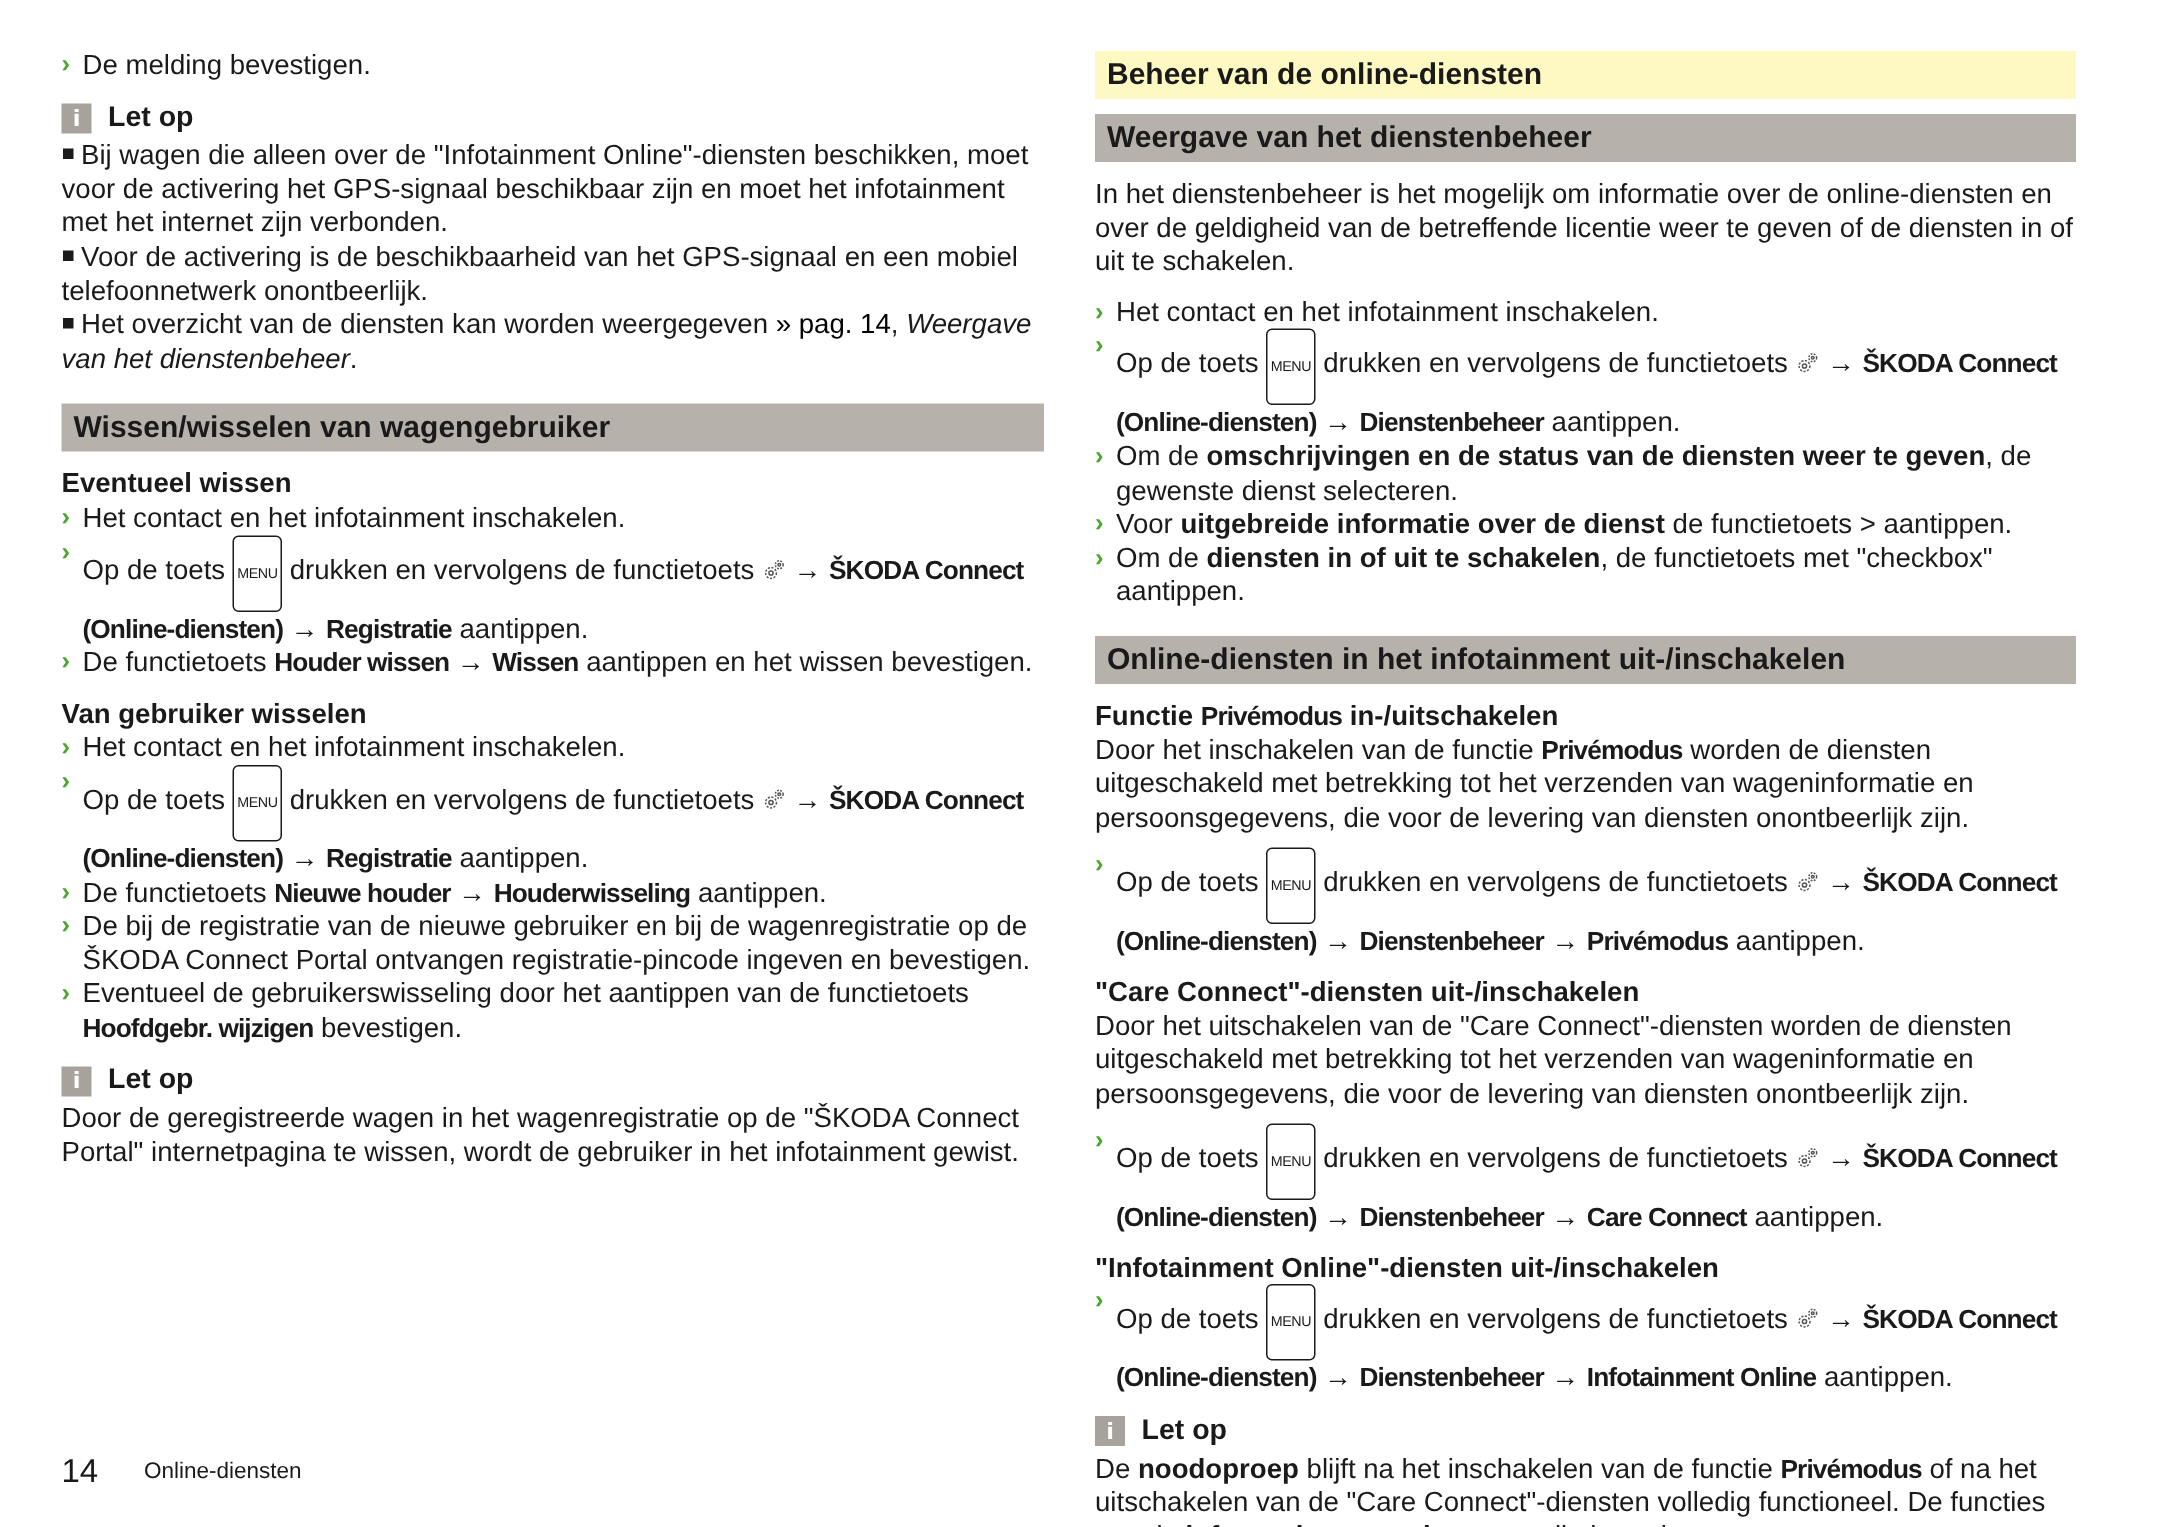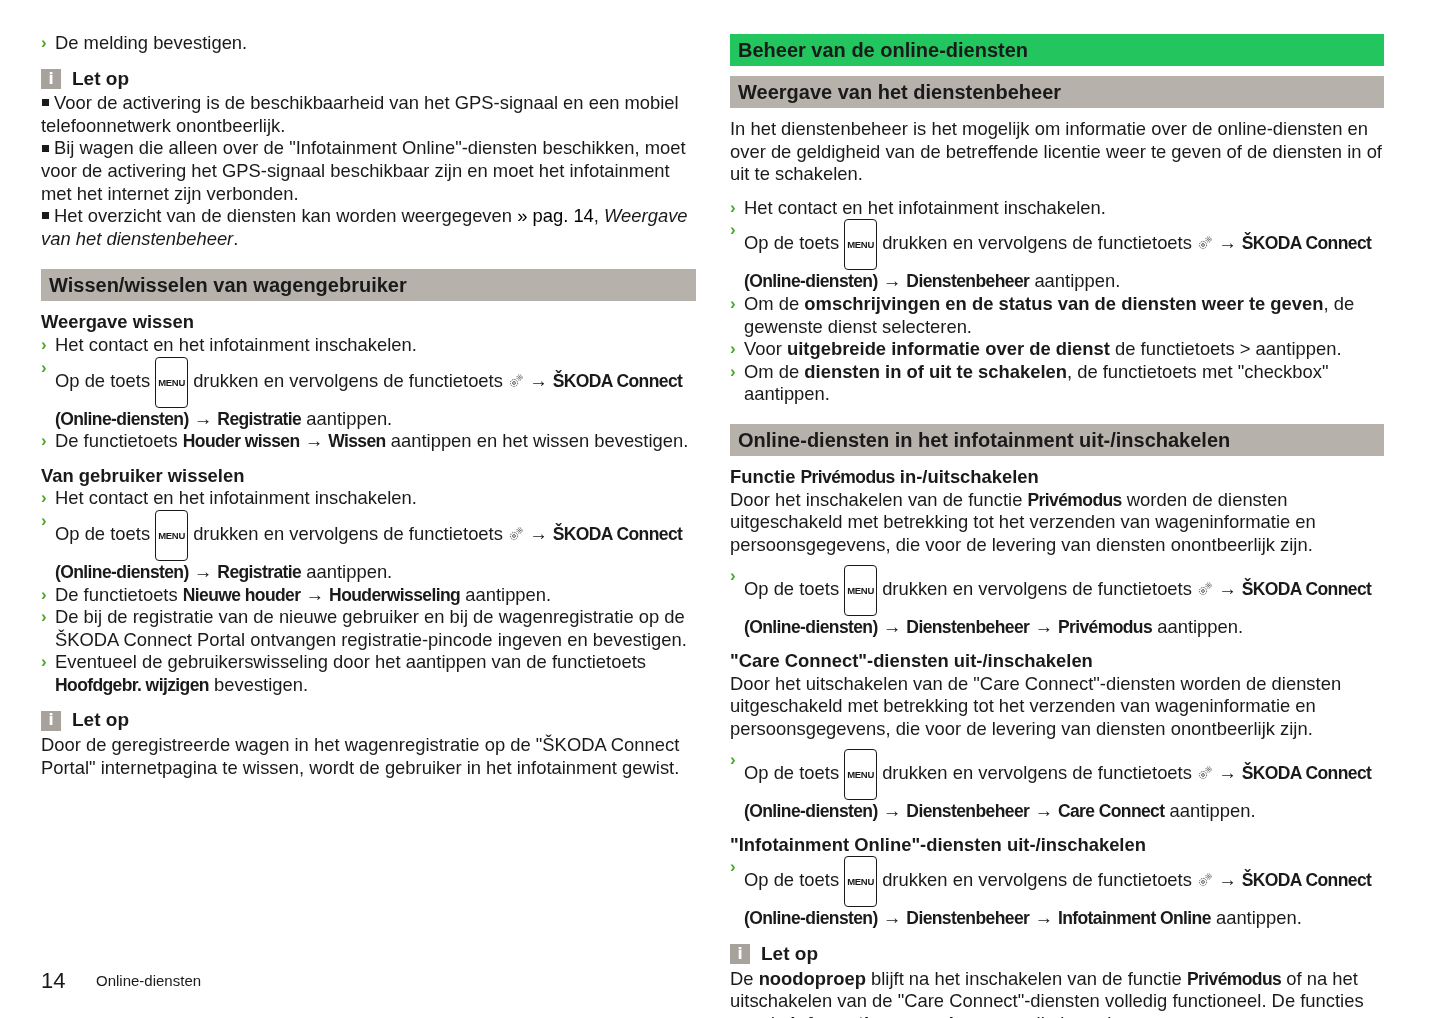--- a/index.html
+++ b/index.html
@@ -24,31 +24,31 @@
   .note-icon {
     display: inline-flex; align-items: center; justify-content: center;
     width: 20px; height: 20px; background: #a8a29c; color: #ffffff;
     font-weight: bold; font-size: 15px; margin-right: 11px; font-family: "DejaVu Sans", sans-serif;
   }
 
   .sec-head {
     background: #b7b1ac; font-weight: bold; font-size: 20px; padding: 0 8px;
     height: 32px; line-height: 32px; color: #1a1a1a;
   }
-  .sec-head.green { background: #22c55e; }
+  .sec-head.green { background: #fef9c3; }
   .subhead { font-weight: bold; font-size: 18.4px; }
 
   .kw { font-weight: bold; font-family: "Liberation Sans Narrow", "Liberation Sans", sans-serif; letter-spacing: -0.6px; font-size: 17.5px; }
   .b { font-weight: bold; }
   .link { color: #000000; }
   .it { font-style: italic; }
 
   .menu-key {
     display: inline-block; border: 1.5px solid #1a1a1a; border-radius: 4px;
-    font-size: 9.5px; font-weight: bold; line-height: 17px; height: 17px;
+    font-size: 9.5px; font-weight: normal; line-height: 17px; height: 17px;
     padding: 16px 2px; vertical-align: 1px; letter-spacing: -0.3px;
     font-family: "Liberation Sans", sans-serif;
   }
   .gear { display: inline-block; width: 16px; height: 16px; vertical-align: -2px; }
 
   .footer { position: absolute; left: 41px; top: 970px; font-weight: normal; display: flex; align-items: center; }
   .footer .pg { font-size: 22px; width: 55px; }
   .footer .title { font-size: 15px; }
 </style>
 </head>
@@ -70,27 +70,27 @@
 <div class="col col-left">
   <div class="step">
     <span class="chev">›</span>
     <span>De melding bevestigen.</span>
   </div>
 
   <div class="note-head" style="margin-top:13px">
     <span class="note-icon">i</span>
     <span>Let op</span>
   </div>
+  <div class="bullet-para"><span class="sq"></span><span>Bij wagen die alleen over de "Infotainment Online"-diensten beschikken, moet voor de activering het GPS-signaal beschikbaar zijn en moet het infotainment met het internet zijn verbonden.</span></div>
   <div class="bullet-para"><span class="sq"></span><span>Voor de activering is de beschikbaarheid van het GPS-signaal en een mobiel telefoonnetwerk onontbeerlijk.</span></div>
-  <div class="bullet-para"><span class="sq"></span><span>Bij wagen die alleen over de "Infotainment Online"-diensten beschikken, moet voor de activering het GPS-signaal beschikbaar zijn en moet het infotainment met het internet zijn verbonden.</span></div>
   <div class="bullet-para"><span class="sq"></span><span>Het overzicht van de diensten kan worden weergegeven</span> <a class="link">» pag. 14</a><span>,</span> <span class="it">Weergave van het dienstenbeheer</span><span>.</span></div>
 
   <div class="sec-head" style="margin-top:19px">Wissen/wisselen van wagengebruiker</div>
 
-  <div class="subhead" style="margin-top:10px">Weergave wissen</div>
+  <div class="subhead" style="margin-top:10px">Eventueel wissen</div>
   <div class="step"><span class="chev">›</span><span>Het contact en het infotainment inschakelen.</span></div>
   <div class="step"><span class="chev">›</span><span>Op de toets</span> <span class="menu-key">MENU</span> <span>drukken en vervolgens de functietoets</span> <svg class="gear">
         <use href="#gear-sym"></use>
       </svg> <span>→</span> <span class="kw">ŠKODA Connect (Online-diensten)</span> <span>→</span> <span class="kw">Registratie</span> <span>aantippen.</span></div>
   <div class="step"><span class="chev">›</span><span>De functietoets</span> <span class="kw">Houder wissen</span> <span>→</span> <span class="kw">Wissen</span> <span>aantippen en het wissen bevestigen.</span></div>
 
   <div class="subhead" style="margin-top:12px">Van gebruiker wisselen</div>
   <div class="step"><span class="chev">›</span><span>Het contact en het infotainment inschakelen.</span></div>
   <div class="step"><span class="chev">›</span><span>Op de toets</span> <span class="menu-key">MENU</span> <span>drukken en vervolgens de functietoets</span> <svg class="gear">
         <use href="#gear-sym"></use>

